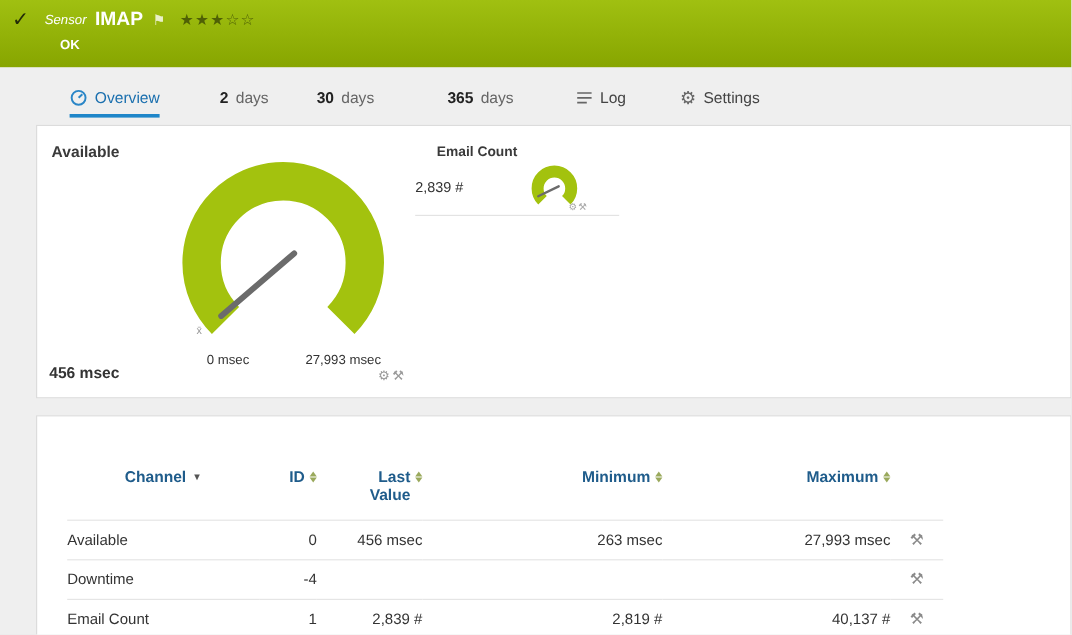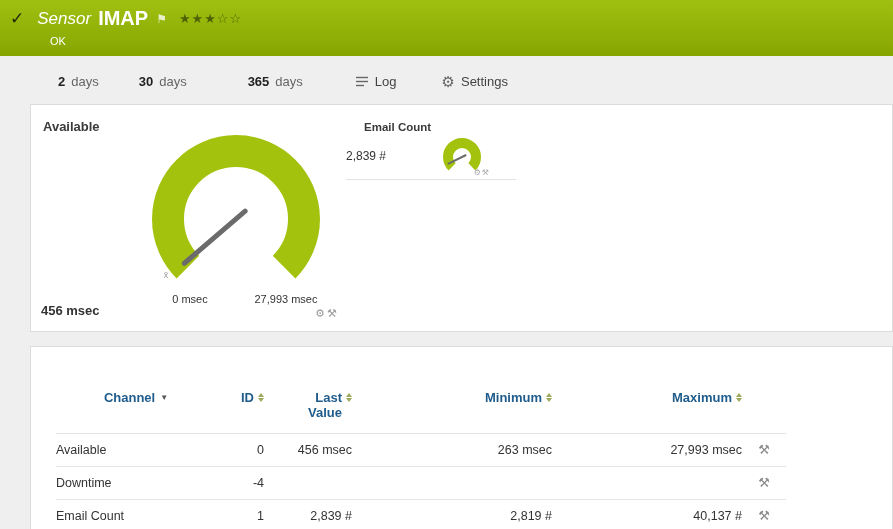--- a/index.html
+++ b/index.html
@@ -4,25 +4,25 @@
 <style>
   *{margin:0;padding:0;box-sizing:border-box}
   html,body{background:#e8e8e8}
   body{font-family:"Liberation Sans","DejaVu Sans",sans-serif}
   .page{position:relative;width:893px;height:529px;overflow:hidden;background:#efefef}
 
   
   .hdr{height:56px;background:linear-gradient(#a0c011,#87a500);padding:7px 10px 0 10px}
   .trow{display:flex;align-items:center}
   .check{color:#222b08;font-size:17px;font-weight:bold}
-  .kind{color:#fff;font-style:italic;font-size:17px;margin-left:13px}
-  .sname{color:#fff;font-weight:bold;font-size:20px;margin-left:7px}
+  .kind{color:#fff;font-style:italic;font-size:11px;margin-left:13px}
+  .sname{color:#fff;font-weight:bold;font-size:16px;margin-left:7px}
   .flag{color:rgba(255,255,255,.78);font-size:12px;margin-left:8px;cursor:pointer}
   .stars{color:rgba(25,32,0,.58);font-size:13px;letter-spacing:1px;margin-left:12px;cursor:pointer}
-  .status{color:#fff;font-weight:normal;font-size:11px;margin:5px 0 0 40px}
+  .status{color:#fff;font-weight:bold;font-size:11px;margin:5px 0 0 40px}
 
   
   .tabs{display:flex;align-items:stretch;height:30px;margin:12px 0 0 58px;font-size:13px}
   .tab{display:flex;align-items:center;gap:6px;color:#444;text-decoration:none;cursor:pointer;white-space:nowrap;border-bottom:3px solid transparent}
   .tab.active{color:#1a6fae;border-bottom-color:#1f86c9}
   .tab b{color:#222;font-weight:bold}
   .tab .muted{color:#666}
   .gearglyph{font-size:15px;color:#666;font-style:normal}
 
   
@@ -72,20 +72,27 @@
       <span class="check">✓</span>
       <span class="kind">Sensor</span>
       <span class="sname">IMAP</span>
       <span class="flag">⚑</span>
       <span class="stars">★★★☆☆</span>
     </div>
     <div class="status">OK</div>
   </header>
 
   <nav class="tabs">
+    <a class="tab active" style="margin-right:50px">
+      <svg width="15" height="15" viewBox="0 0 15 15">
+        <circle cx="7.5" cy="7.5" r="5.8" fill="none" stroke="#2a86c7" stroke-width="1.6"></circle>
+        <line x1="7.5" y1="7.5" x2="10.6" y2="4.6" stroke="#2a86c7" stroke-width="1.6"></line>
+      </svg>
+      <span>Overview</span>
+    </a>
     <a class="tab" style="margin-right:40px">
       <b>2</b>
         <span class="muted">days</span>
     </a>
     <a class="tab" style="margin-right:61px">
       <b>30</b>
         <span class="muted">days</span>
     </a>
     <a class="tab" style="margin-right:52px">
       <b>365</b>

